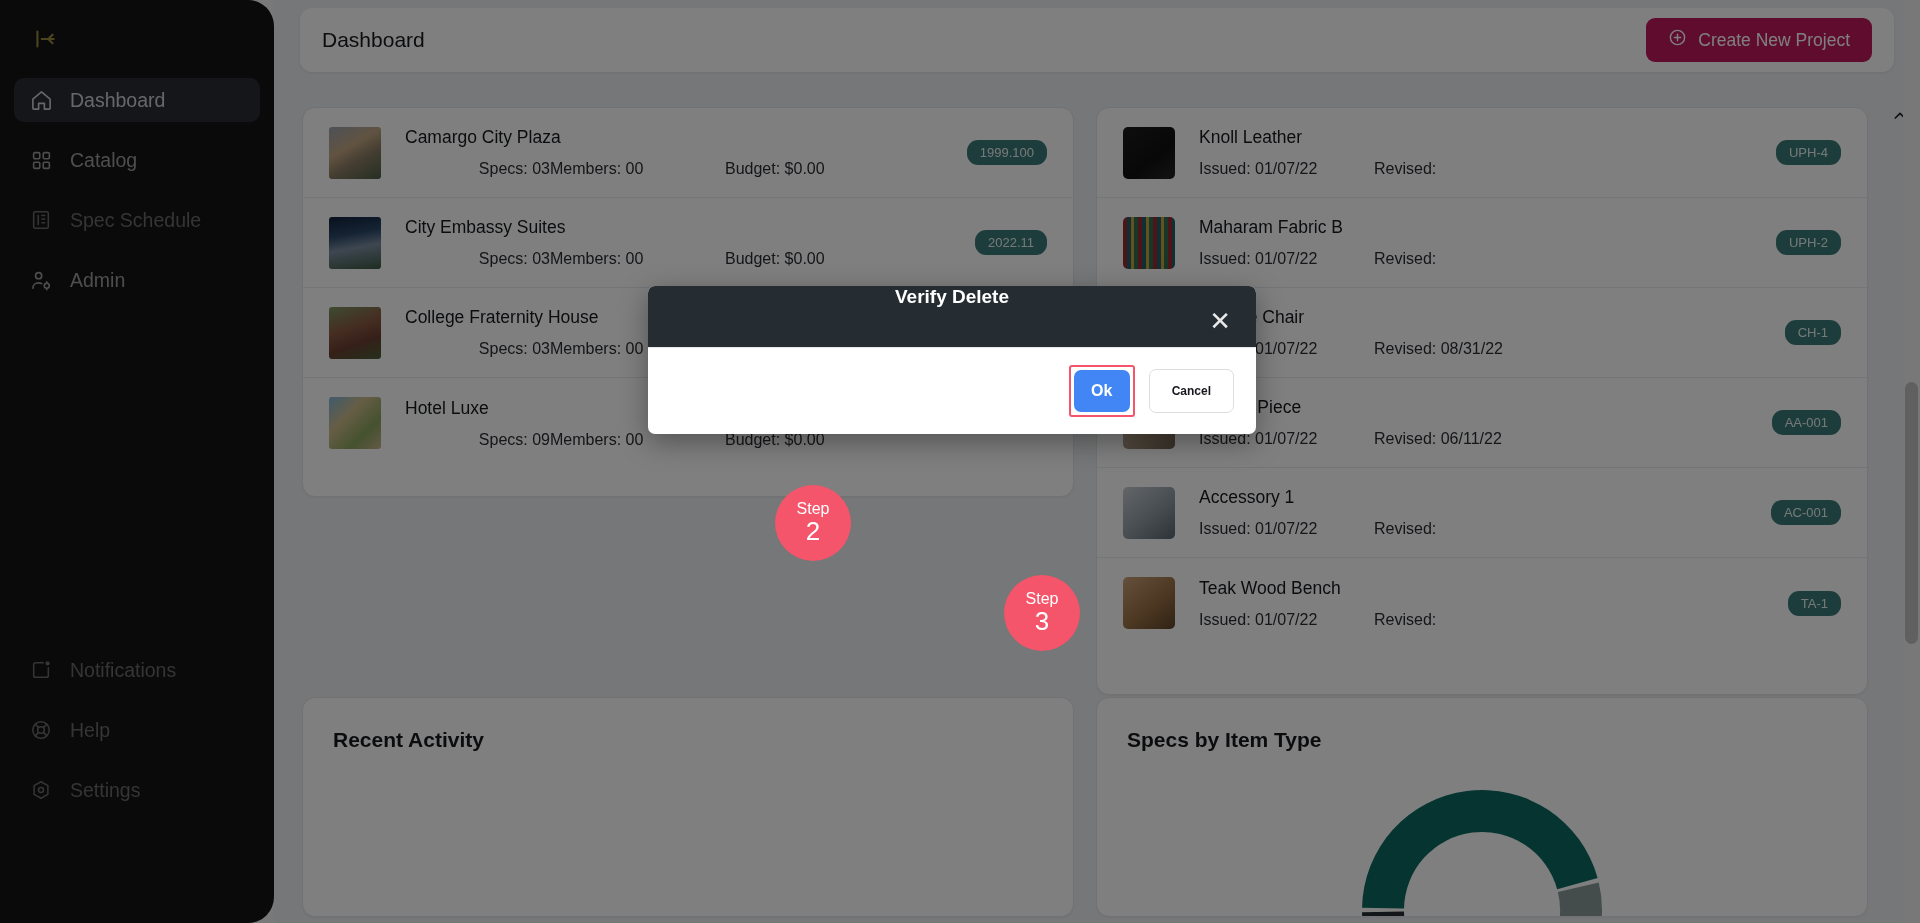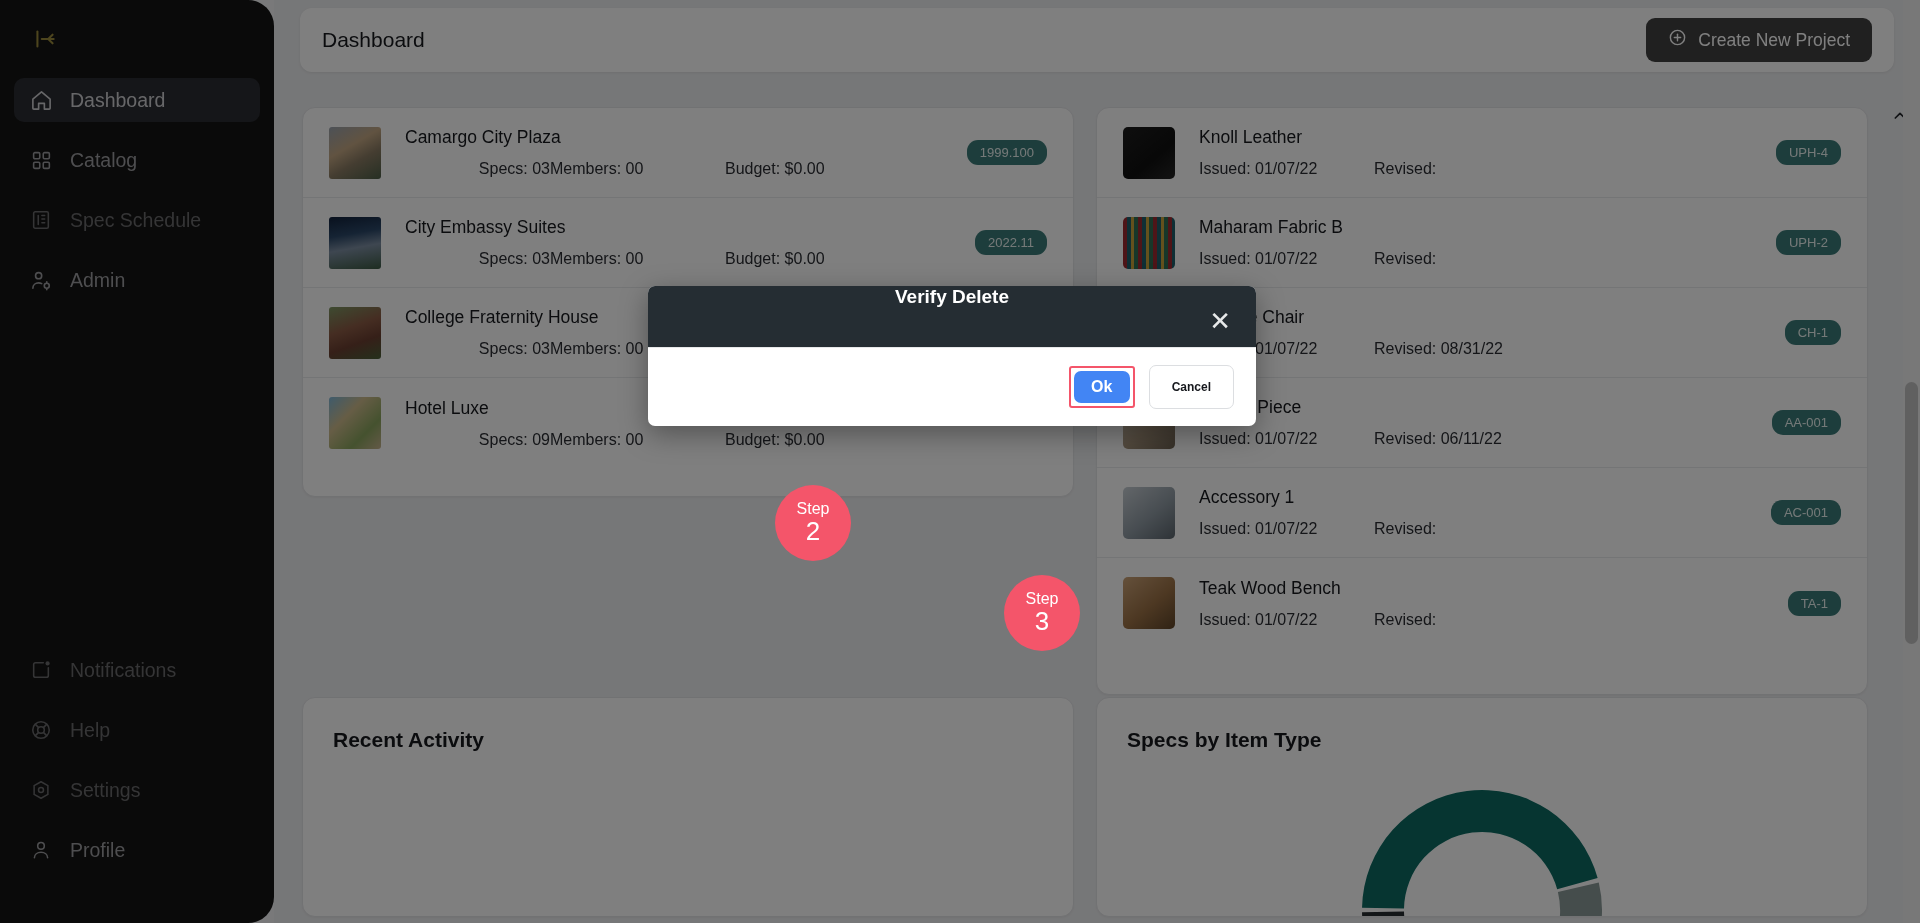--- a/index.html
+++ b/index.html
@@ -58,21 +58,21 @@
     width: 1594px; height: 64px;
     background: #ffffff;
     border-radius: 12px;
     display: flex; align-items: center;
     padding: 0 22px;
     box-shadow: 0 1px 3px rgba(0,0,0,.07);
   }
   .topbar-title { font-size: 21px; color: #16181d; font-weight: 400; }
   .create-btn {
     margin-left: auto;
-    background: #404040;
+    background: #be185d;
     color: #ffffff;
     border: none;
     border-radius: 9px;
     height: 44px;
     padding: 0 22px;
     display: flex; align-items: center; gap: 11px;
     font-size: 17.5px;
     cursor: pointer;
     font-family: "Liberation Sans", sans-serif;
   }
@@ -205,21 +205,21 @@
   }
   .modal-foot {
     border-top: 1px solid #e6e7e9;
     padding: 17px 22px;
     display: flex; justify-content: flex-end; align-items: center; gap: 14px;
   }
   .ok-wrap { border: 2px solid #f4556a; padding: 3px; border-radius: 3px; display: inline-flex; }
   .btn-ok {
     background: #4285f4; color: #ffffff;
     border: none; border-radius: 7px;
-    height: 32px; min-width: 56px; padding: 0 16px;
+    height: 42px; min-width: 56px; padding: 0 16px;
     font-size: 16px; font-weight: 700; cursor: pointer;
     font-family: "Liberation Sans", sans-serif;
   }
   .btn-cancel {
     background: #ffffff; color: #16181d;
     border: 1px solid #dcdee1; border-radius: 7px;
     height: 44px; padding: 0 22px;
     font-size: 12px; font-weight: 700; cursor: pointer;
     font-family: "Liberation Sans", sans-serif;
   }
@@ -330,29 +330,20 @@
       <div class="nav-item dim">
         <span class="ico">
           <svg width="22" height="22" viewBox="0 0 24 24" fill="none" stroke="currentColor" stroke-width="1.7" stroke-linejoin="round">
             <polygon points="12,3 19.5,7.2 19.5,16.8 12,21 4.5,16.8 4.5,7.2"></polygon>
               <circle cx="12" cy="12" r="2.7"></circle>
           </svg>
         </span>
         <span>Settings</span>
       </div>
 
-      <div class="nav-item bright">
-        <span class="ico">
-          <svg width="22" height="22" viewBox="0 0 24 24" fill="none" stroke="currentColor" stroke-width="1.7" stroke-linecap="round">
-            <circle cx="12" cy="7.5" r="3.6"></circle>
-              <path d="M4.8 20.5c0-3.7 3.2-6 7.2-6s7.2 2.3 7.2 6"></path>
-          </svg>
-        </span>
-        <span>Profile</span>
-      </div>
     </div>
   </nav>
 
   <div class="main">
 
     <header class="topbar">
       <div class="topbar-title">Dashboard</div>
       <button class="create-btn">
         <span>
           <svg width="19" height="19" viewBox="0 0 24 24" fill="none" stroke="#ffffff" stroke-width="1.8" stroke-linecap="round">

